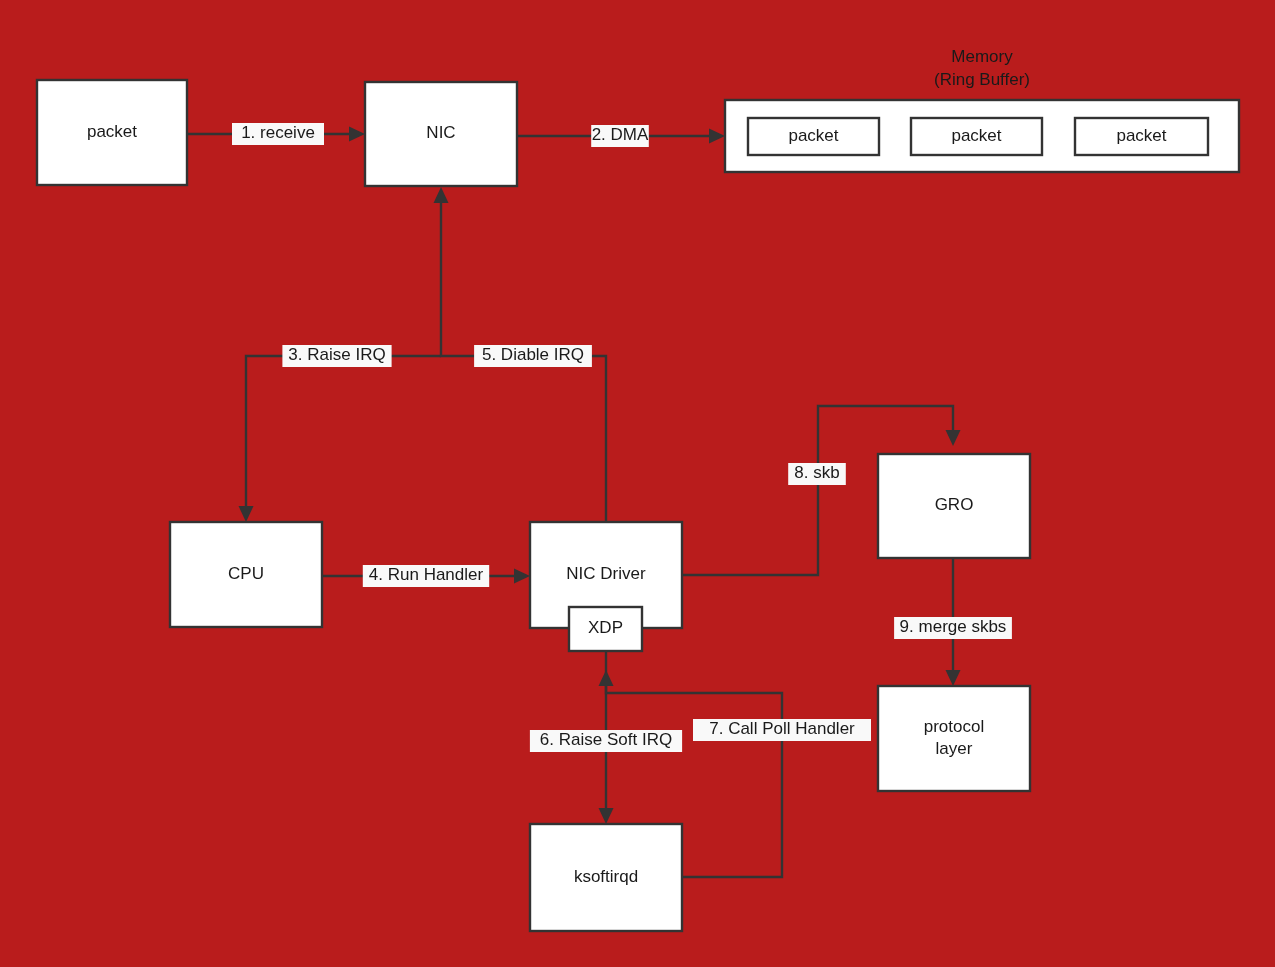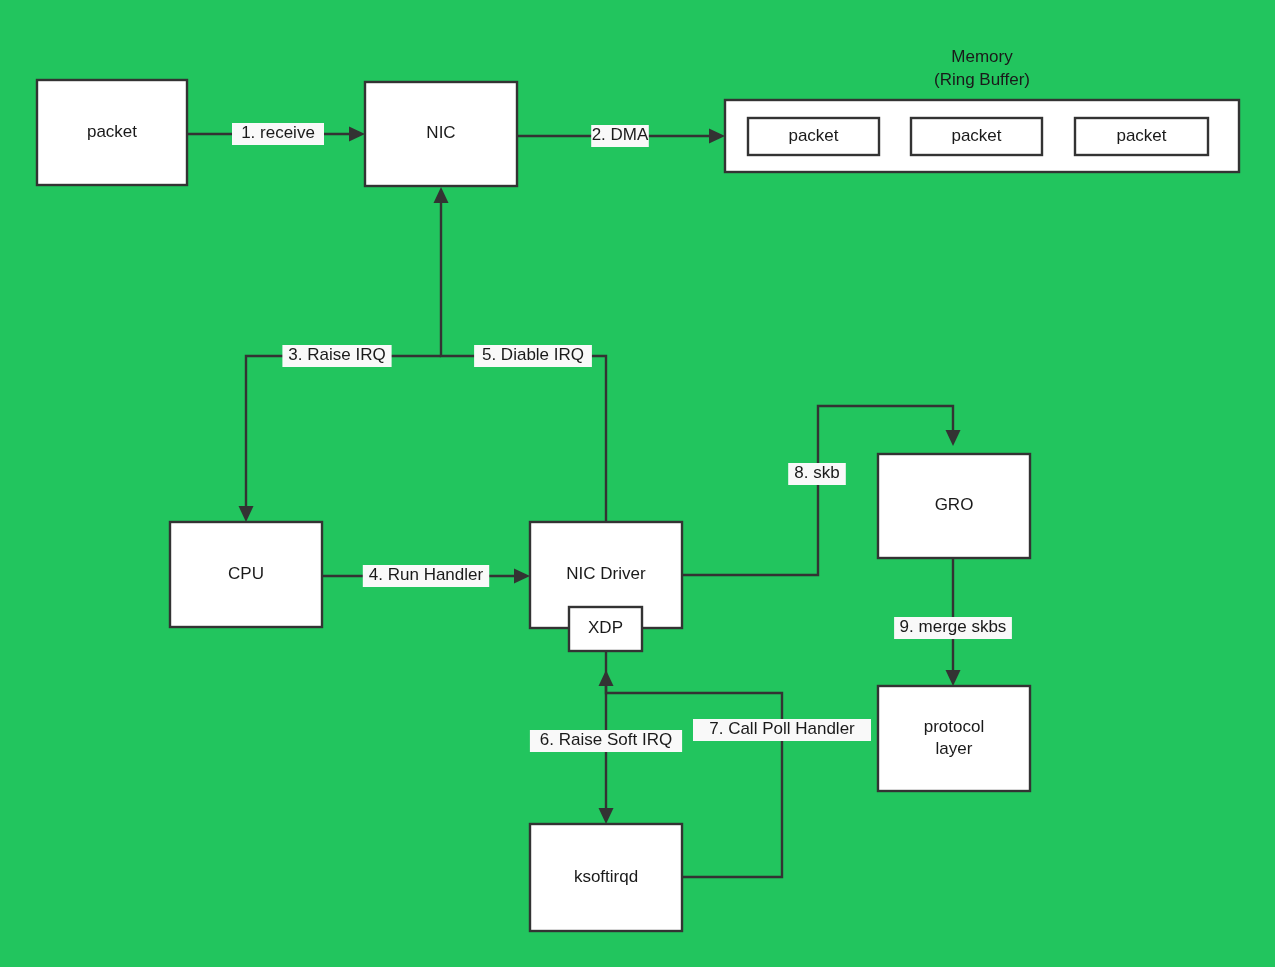--- a/index.html
+++ b/index.html
@@ -11,21 +11,21 @@
   body {
     width: 1275px;
     height: 967px;
     font-family: "Liberation Sans", sans-serif;
     overflow: hidden;
   }
   #diagram-root {
     position: relative;
     width: 1275px;
     height: 967px;
-    background: #22c55e;
+    background: #b91c1c;
   }
   svg.diagram-canvas {
     position: absolute;
     top: 0;
     left: 0;
     width: 1275px;
     height: 967px;
     display: block;
   }
   .node-rect {

